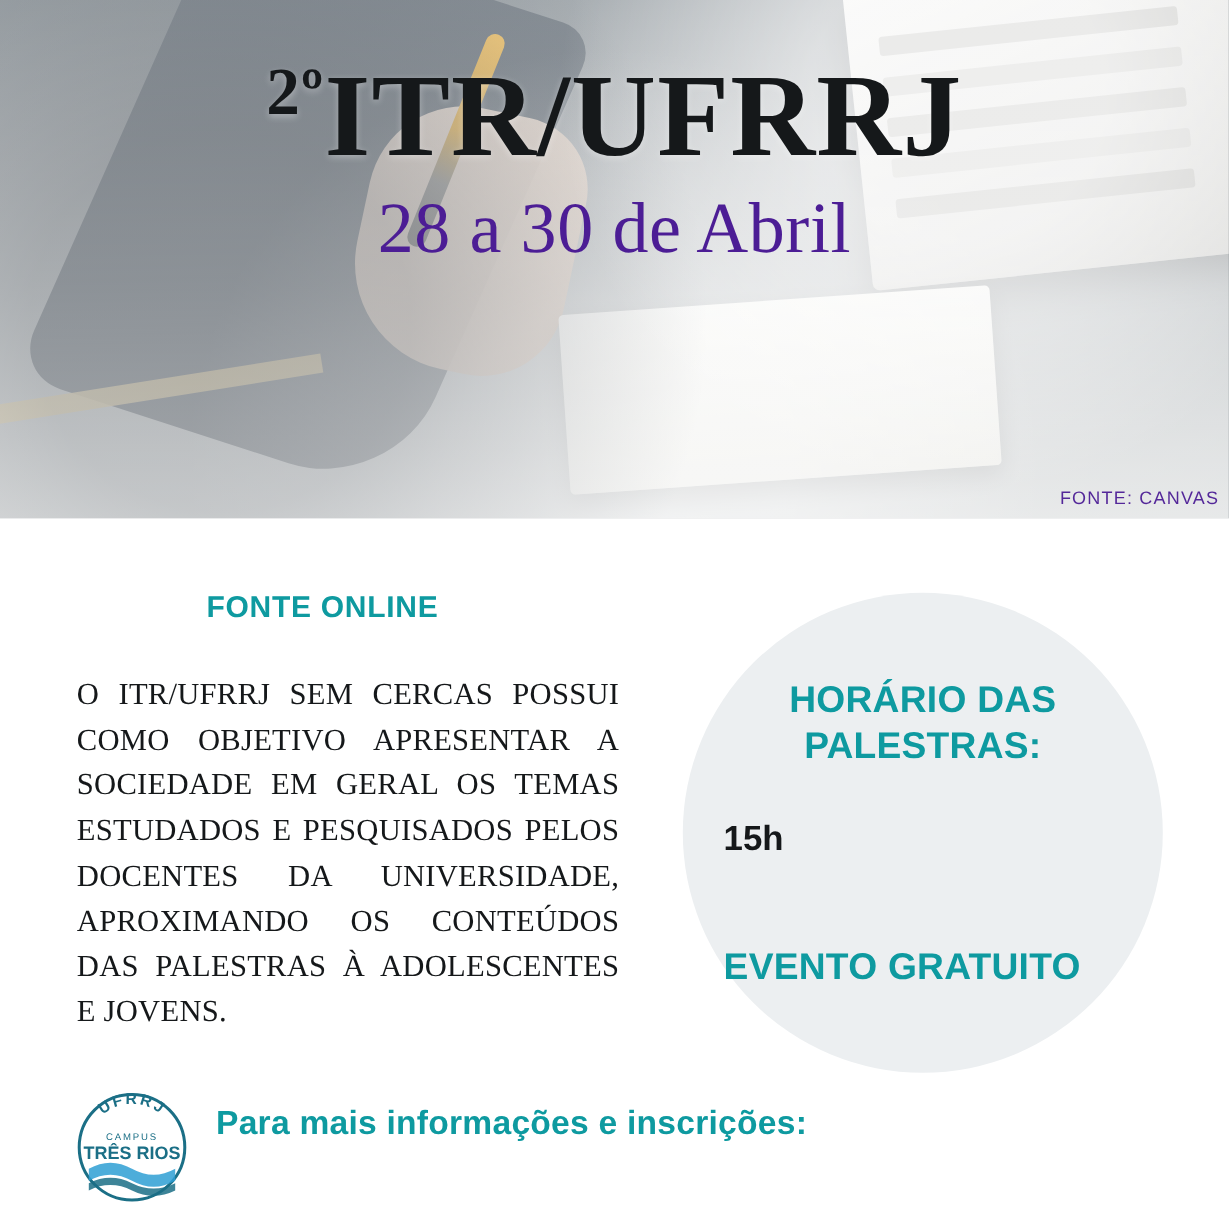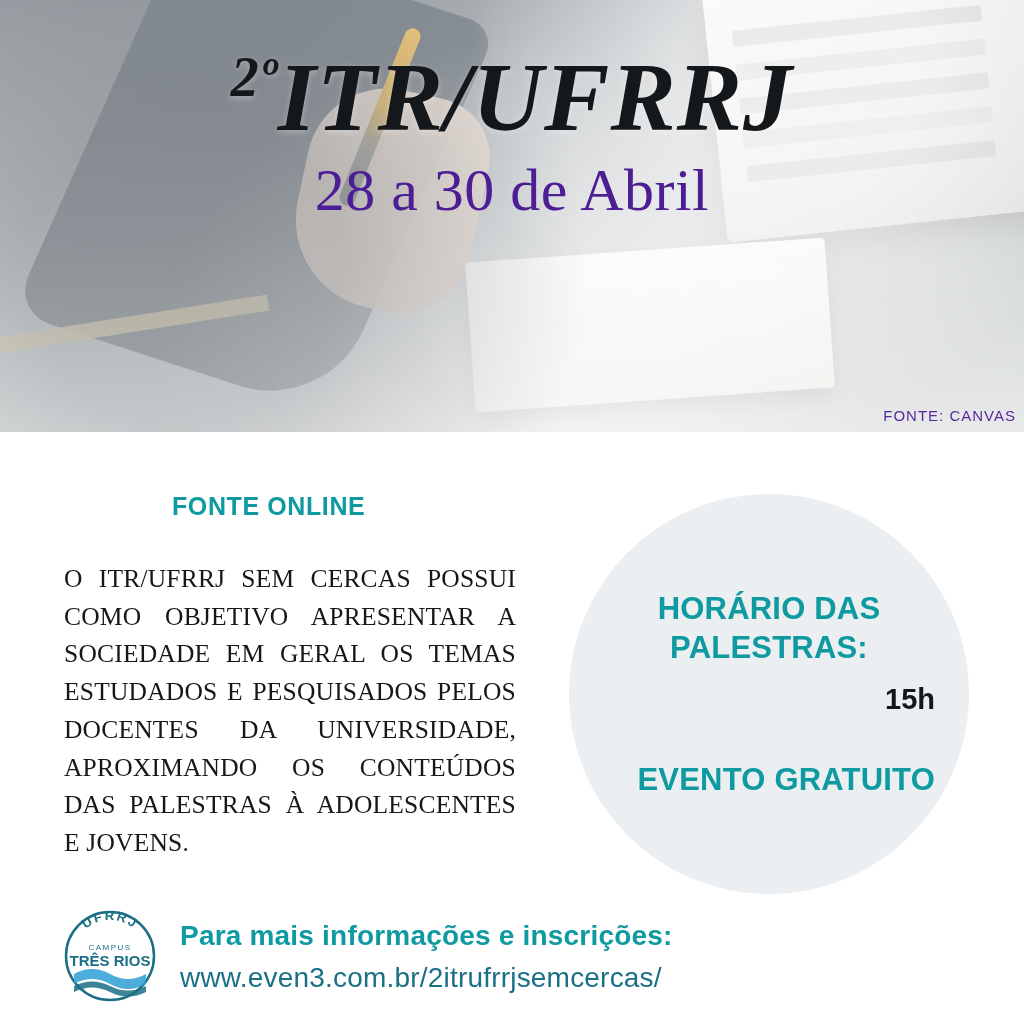--- a/index.html
+++ b/index.html
@@ -140,21 +140,20 @@
   }
   .title-line {
     font-family: "Liberation Serif", "DejaVu Serif", serif;
     font-weight: 700;
     color: #15181a;
     letter-spacing: 1px;
     line-height: 0.92;
     text-align: center;
     font-size: 96px;
     text-shadow: 0 2px 6px rgba(255,255,255,0.35);
-    font-style: italic;
   }
   .title-line.l1 { font-size: 98px; }
   .title-line.l2 { font-size: 96px; margin-top: 8px; }
   .title-line .sup {
     font-size: 56px;
     vertical-align: super;
     line-height: 0;
   }
   .subtitle {
     margin-top: 14px;
@@ -189,25 +188,26 @@
     width: 400px;
     height: 400px;
     border-radius: 50%;
     background: #eceff1;
   }
   .circle-inner {
     position: absolute;
     inset: 0;
     display: flex;
     flex-direction: column;
-    align-items: flex-end;
+    align-items: flex-start;
     justify-content: center;
     text-align: center;
     padding: 0 34px;
     box-sizing: border-box;
+    gap: 26px;
   }
   .circle-title {
     color: #0e9aa0;
     font-weight: 700;
     font-size: 31px;
     line-height: 1.25;
     letter-spacing: .2px;
   }
   .circle-time {
     margin-top: 16px;
@@ -328,17 +328,16 @@
         </text>
         <text x="62" y="42" font-family="Liberation Sans, sans-serif" font-size="8" fill="#1b6f86" text-anchor="middle" letter-spacing="1.5">CAMPUS</text>
         <text x="62" y="58" font-family="Liberation Sans, sans-serif" font-size="15" font-weight="bold" fill="#1b6f86" text-anchor="middle">TRÊS RIOS</text>
         <path d="M 26 66 q 18 -10 36 0 q 18 10 36 0 v 10 q -18 10 -36 0 q -18 -10 -36 0 z" fill="#2e9fd4" opacity="0.85"></path>
         <path d="M 26 78 q 18 -9 36 0 q 18 9 36 0 v 6 q -18 9 -36 0 q -18 -9 -36 0 z" fill="#1b6f86" opacity="0.85"></path>
       </svg>
     </div>
 
     <div class="info-block">
       <div class="info-title">Para mais informações e inscrições:</div>
-      <a class="info-url" href="#">www.even3.com.br/2itrufrrjsemcercas/</a>
     </div>
 
   </div>
 </div>
 
 </body></html>

